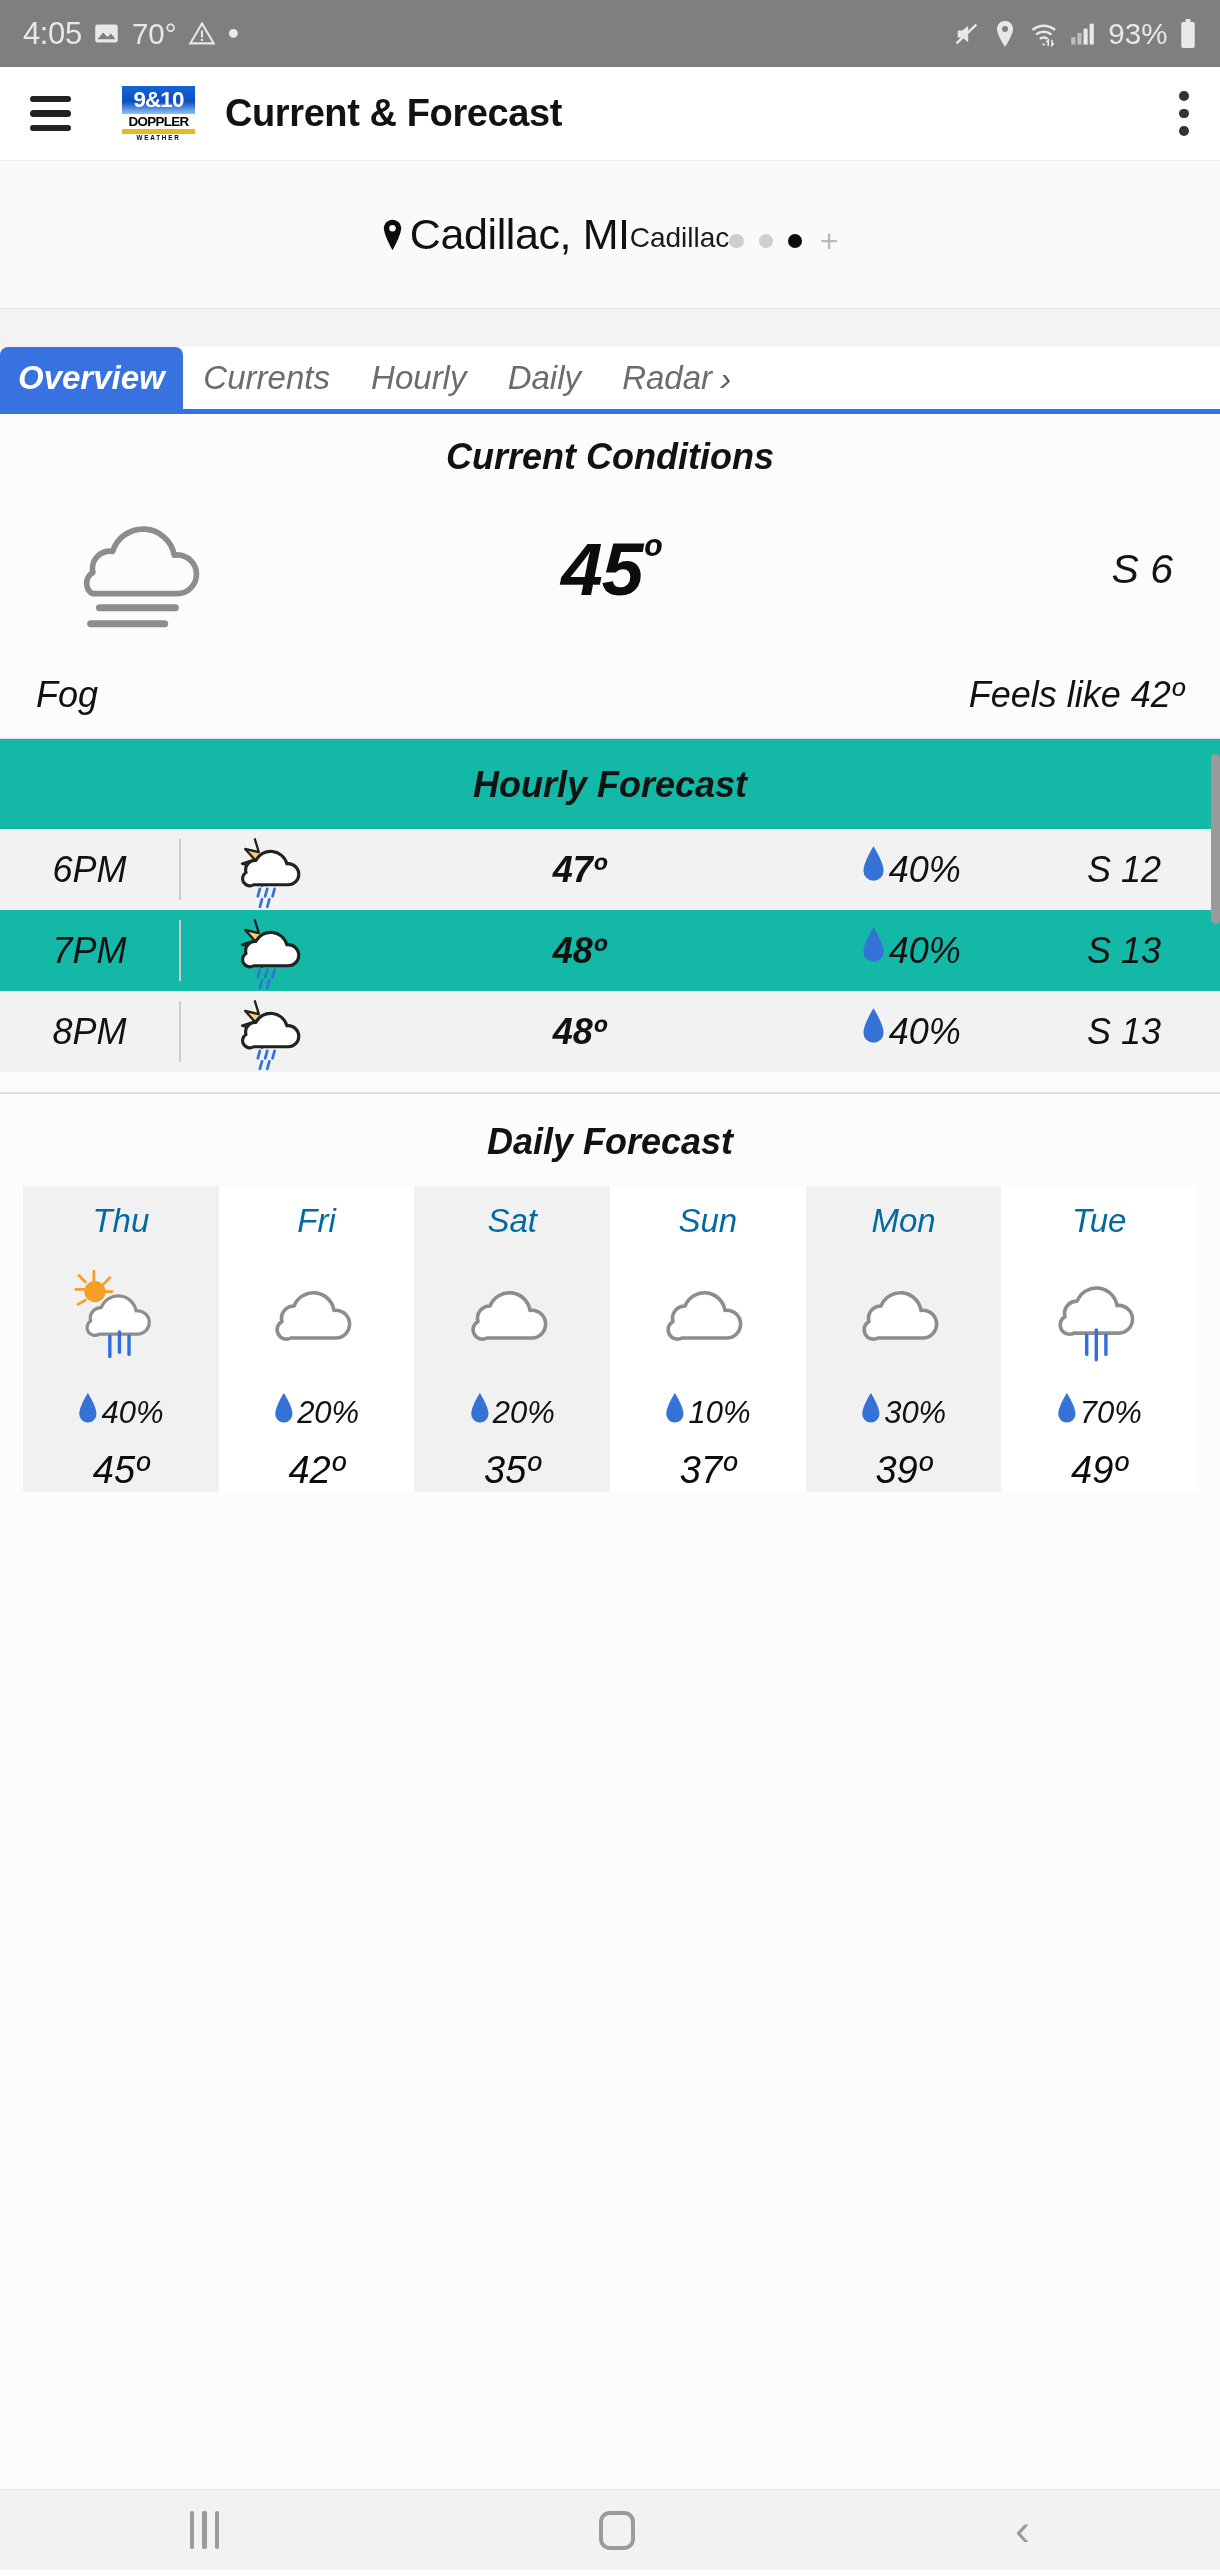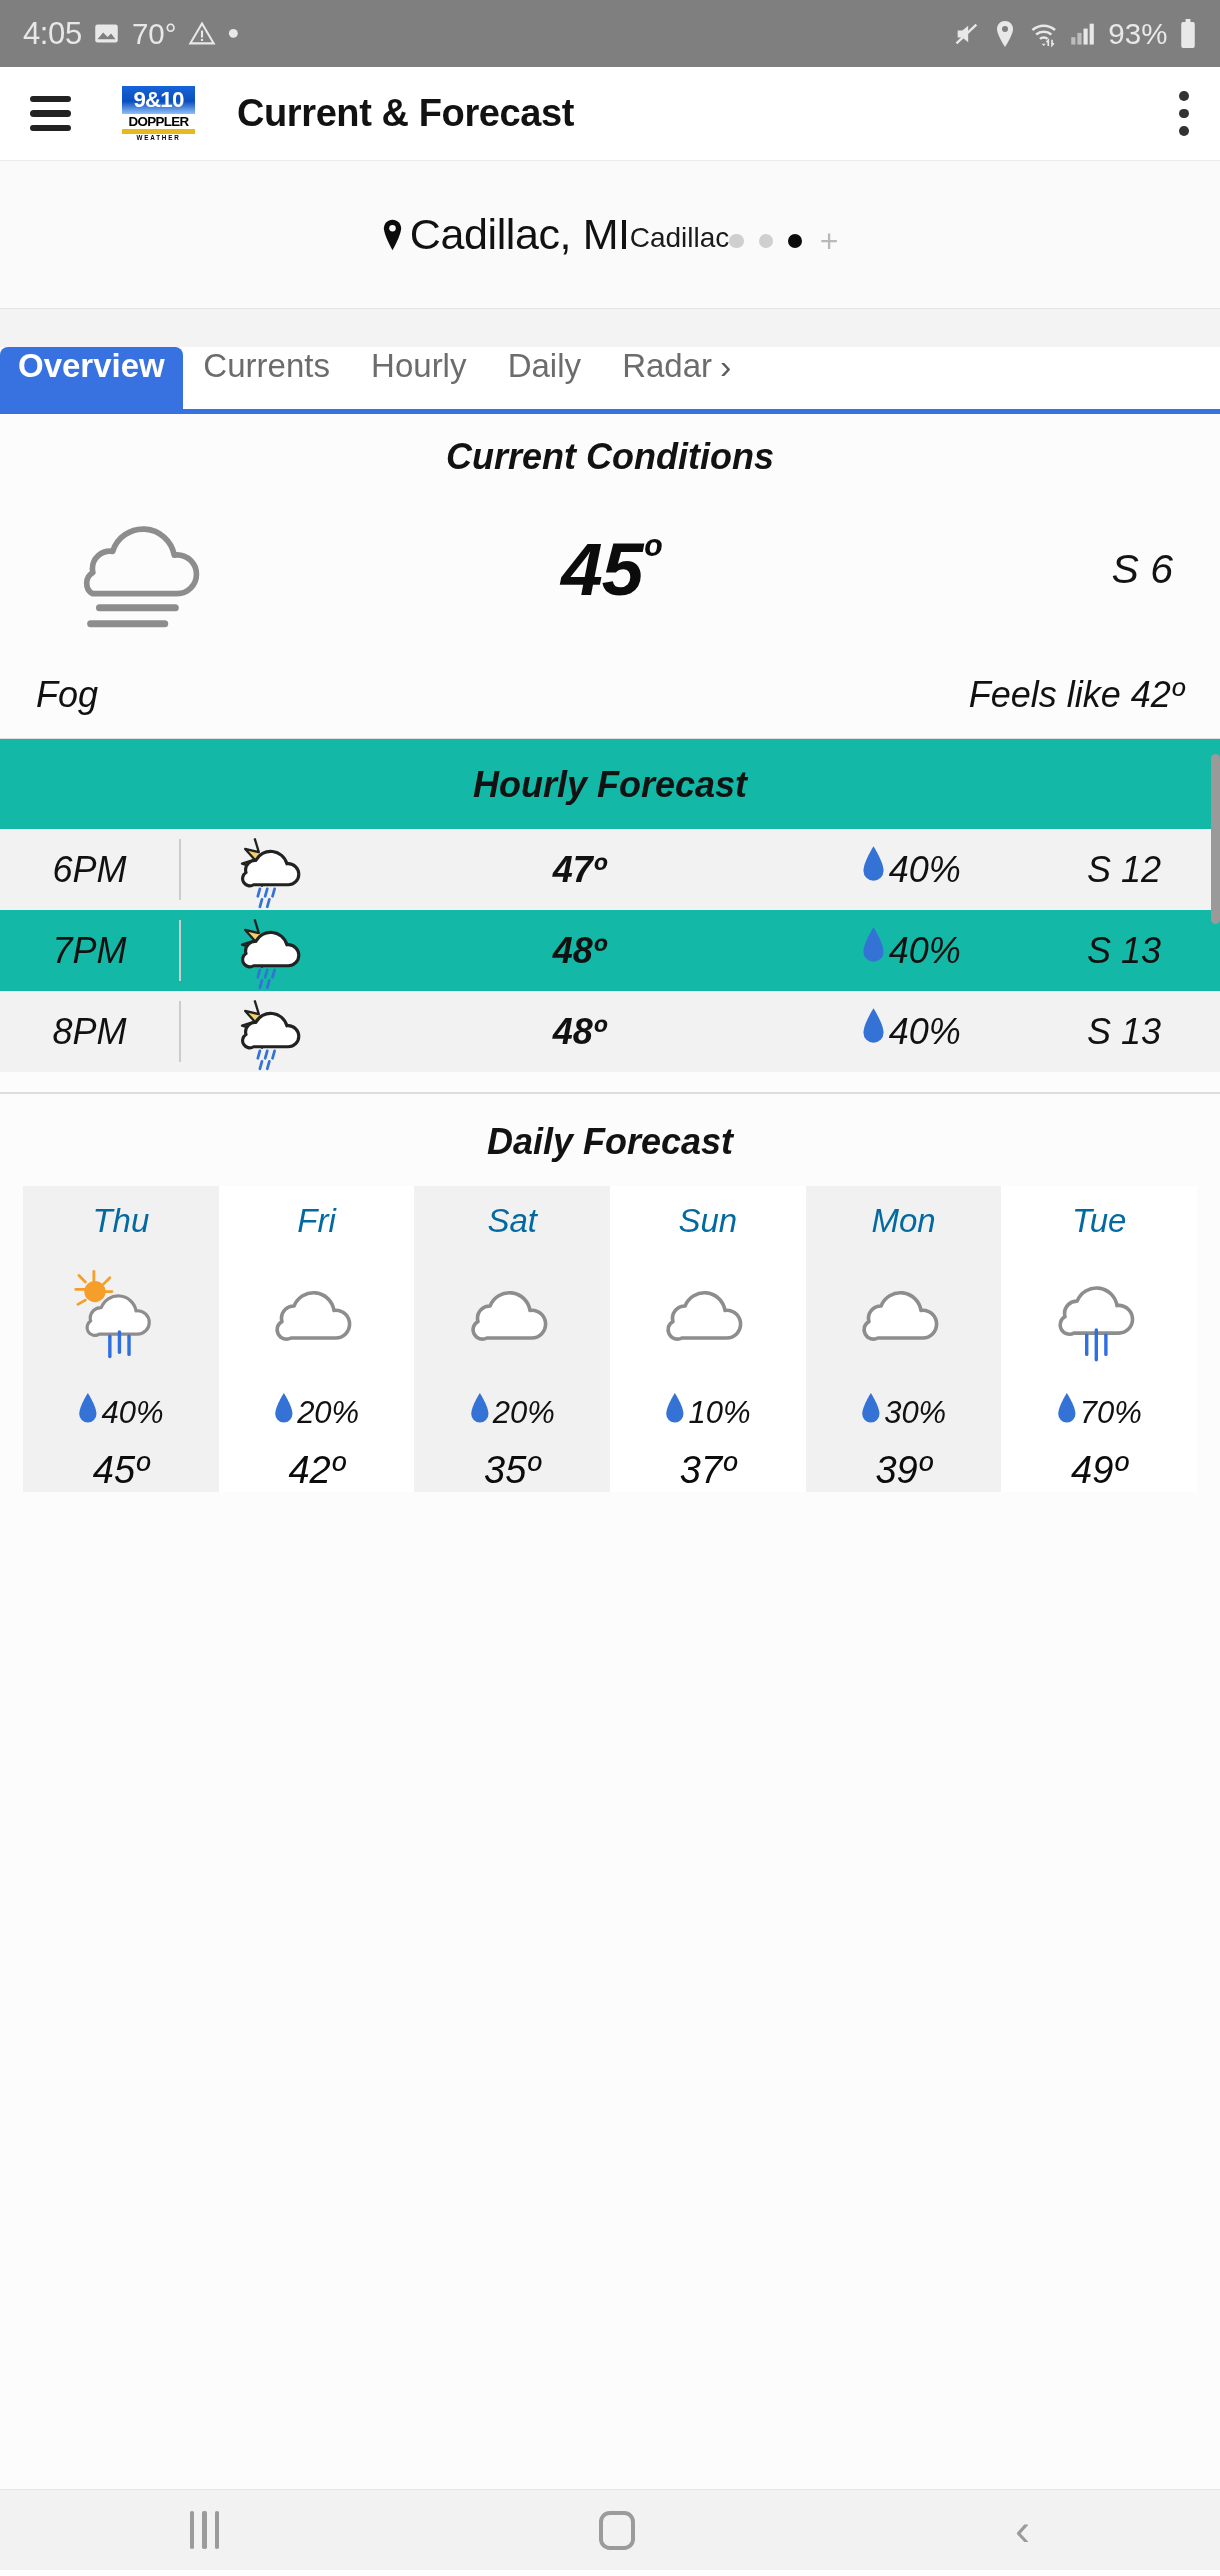--- a/index.html
+++ b/index.html
@@ -44,21 +44,21 @@
   .logo-mid {
     flex: 0 0 15px; background: #fff; color: #000; font-weight: bold;
     font-size: 13.4px; line-height: 15px; text-align: center; letter-spacing: -0.7px;
   }
   .logo-bar { flex: 0 0 4.5px; background: #e8b820; }
   .logo-bot {
     flex: 0 0 8px; color: #000; font-weight: bold; font-size: 6.3px;
     line-height: 8px; text-align: center; letter-spacing: 1.8px; background: #fff;
   }
   .appbar-title {
-    margin-left: 42px; font-size: 38px; font-weight: bold; color: #121212; letter-spacing: -0.4px;
+    margin-left: 30px; font-size: 38px; font-weight: bold; color: #121212; letter-spacing: -0.4px;
   }
   .kebab { margin-left: auto; width: 10.7px; display: flex; flex-direction: column; gap: 8px; cursor: pointer; }
   .kebab i { width: 9.8px; height: 9.8px; border-radius: 50%; background: #333; display: block; }
 
   
   .loccard {
     background: #fafafa; flex: 0 0 148px; display: flex; flex-direction: row;
     align-items: center; justify-content: center; border-bottom: 0.9px solid #e4e4e4;
   }
   .loc-line { display: flex; align-items: center; justify-content: center; gap: 5.4px; }
@@ -69,22 +69,22 @@
   .dot.active { background: #0b0b0b; }
   .plus { color: #b9b9b9; font-size: 32px; line-height: 14.3px; margin-left: 2.7px; cursor: pointer; }
 
   
   .tabsgap { flex: 0 0 38px; background: #f3f3f3; }
   .tabs {
     flex: 0 0 67px; display: flex; align-items: stretch; background: #ffffff;
     border-bottom: 5.4px solid #3872e0; position: relative;
   }
   .tab {
-    display: flex; align-items: flex-start; font-size: 33px; color: #6c6c6c;
-    padding: 0 20.6px; cursor: pointer; white-space: nowrap;
+    display: flex; align-items: center; font-size: 33px; color: #6c6c6c;
+    padding: 0 20.6px; cursor: pointer; white-space: nowrap; font-style: italic;
   }
   .tab.active {
     background: #3872e0; color: #ffffff; font-weight: bold;
     border-radius: 8px 8px 0 0; margin-left: 0; padding: 0 18px;
   }
   .tab .chev { margin-left: 8px; font-size: 34px; color: #5b5b5b; }
 
   
   .content { flex: 1 1 auto; position: relative; background: #fcfcfc; overflow: hidden; font-style: italic; }
   .scrollbar {

